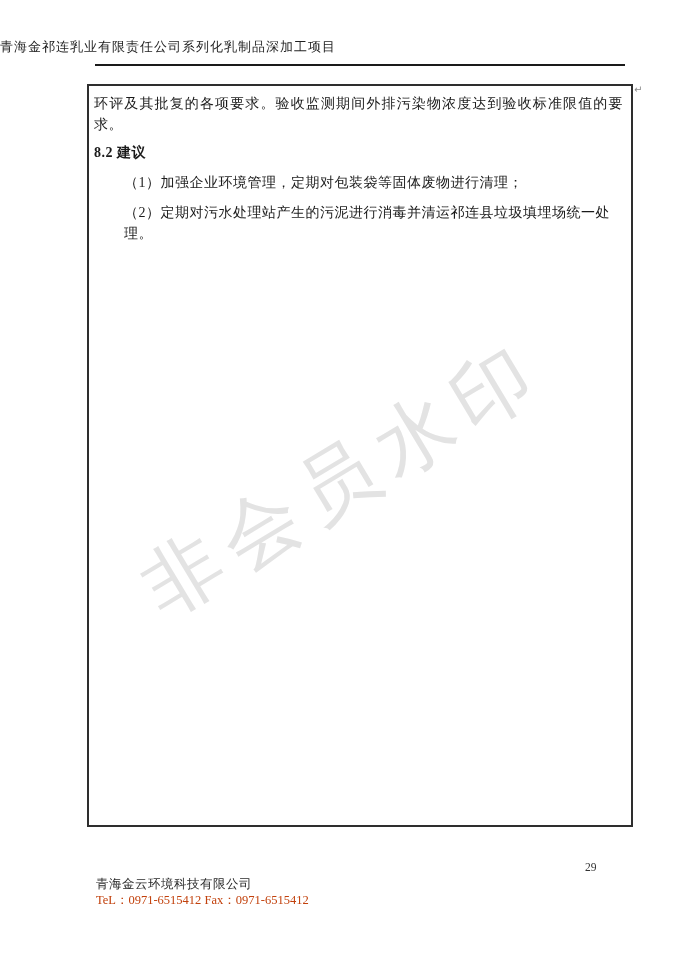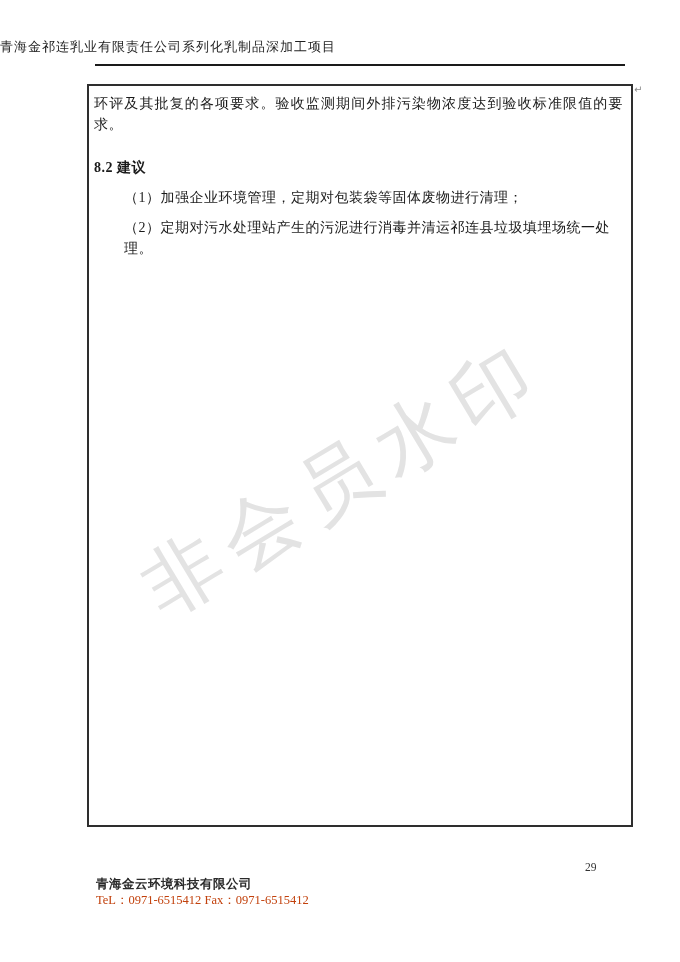--- a/index.html
+++ b/index.html
@@ -45,21 +45,21 @@
     position: relative;
     padding: 7px 8px 0 5px;
     font-size: 14px;
     line-height: 21px;
   }
   .para1 {
     text-align: justify;
     letter-spacing: 0.5px;
   }
   .section-heading {
-    margin-top: 22px;
+    margin-top: 7px;
     font-weight: bold;
     font-size: 14px;
     letter-spacing: 0.5px;
   }
   .rec-item {
     margin-top: 9px;
     padding-left: 30px;
     letter-spacing: 0.5px;
   }
   .para-mark {
@@ -82,21 +82,21 @@
     color: #e3e3e3;
     z-index: 1;
     font-weight: 400;
     user-select: none;
   }
   .footer-company {
     position: absolute;
     top: 876px;
     left: 96px;
     font-size: 12.5px;
-    font-weight: 700;
+    font-weight: 400;
     color: #2a2a2a;
     letter-spacing: 0.5px;
   }
   .footer-contact {
     position: absolute;
     top: 892px;
     left: 96px;
     font-size: 12.5px;
     color: #c2410c;
   }

